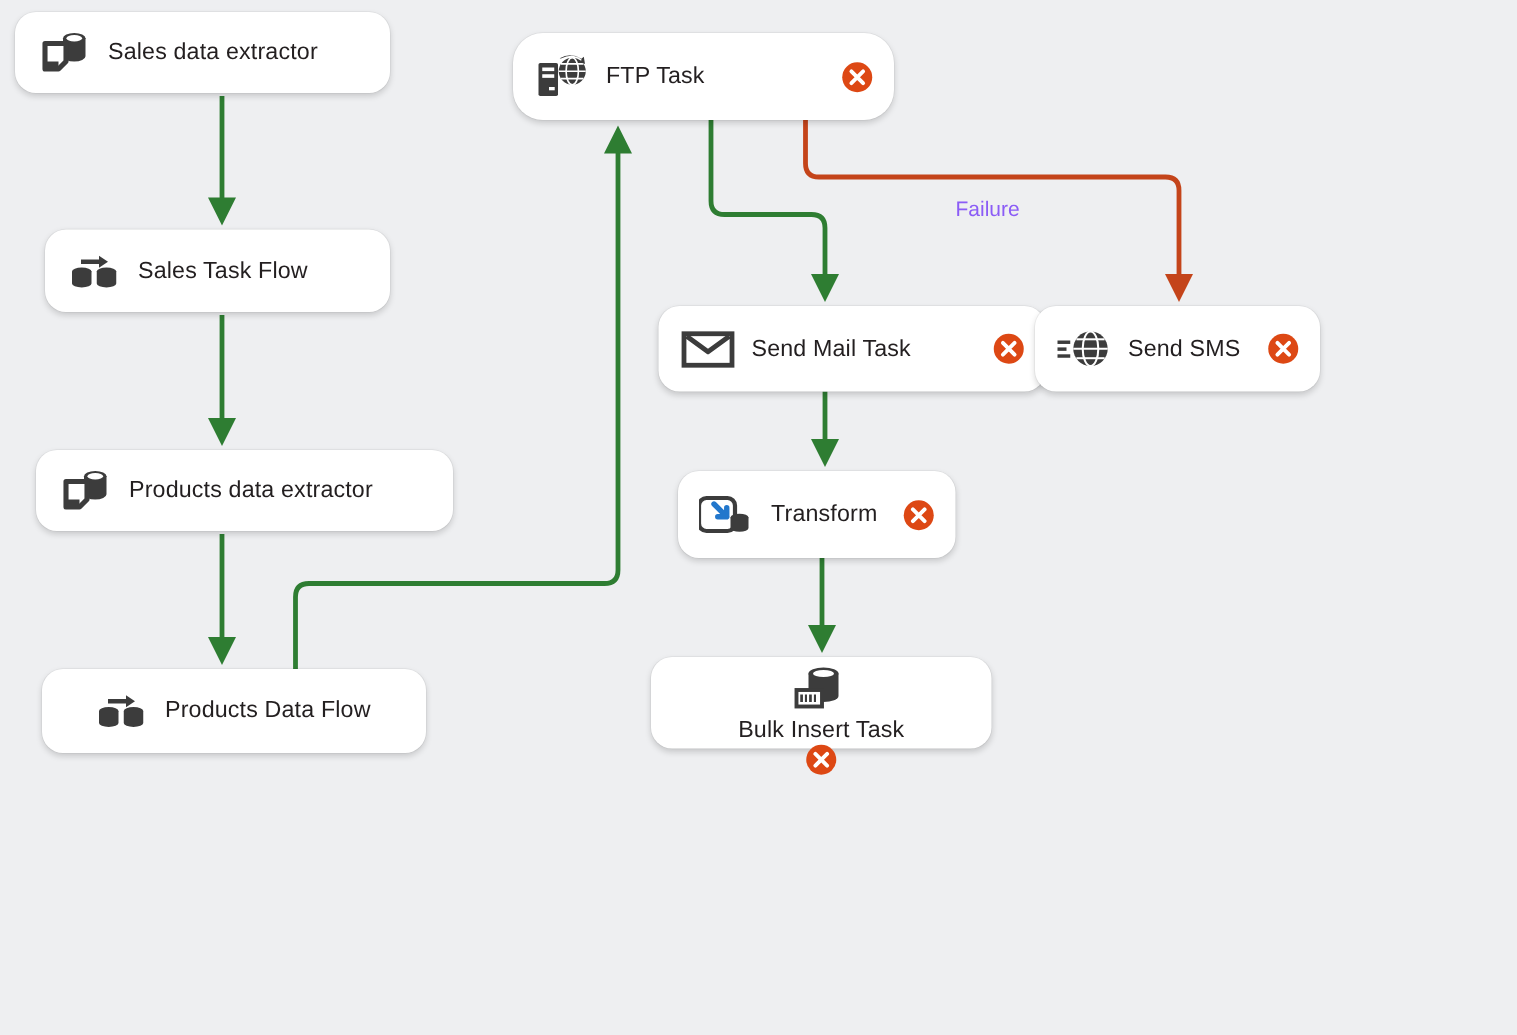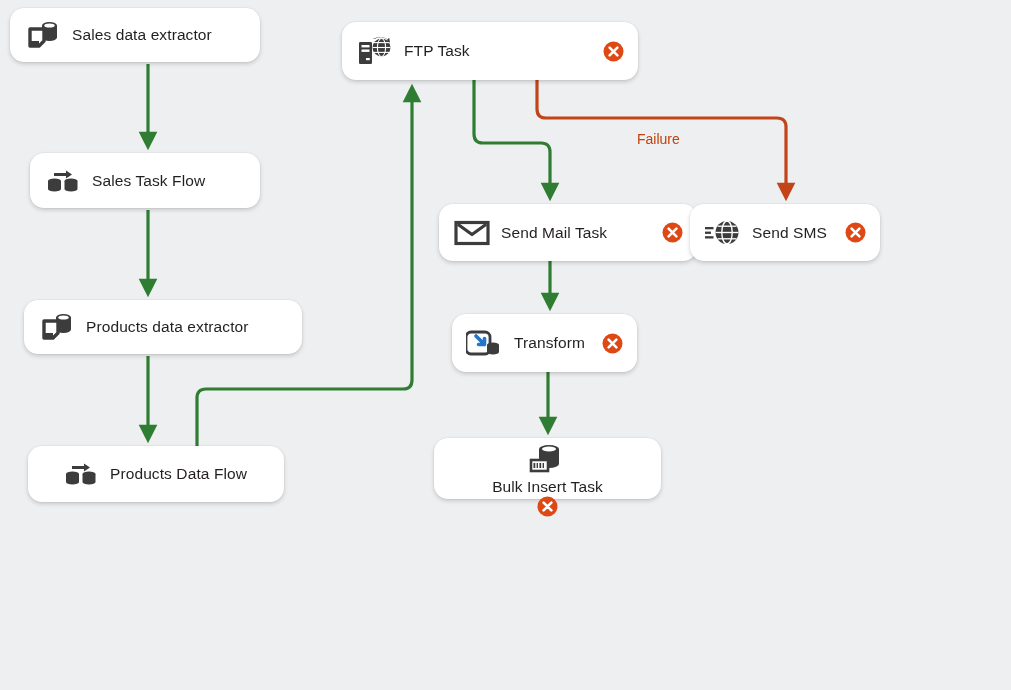--- a/index.html
+++ b/index.html
@@ -54,21 +54,21 @@
     flex: 0 0 auto;
     width: 21px;
     height: 21px;
     margin-left: 2px;
     margin-right: 2px;
   }
   .badge svg { display: block; }
   .edge-label {
     position: absolute;
     font-size: 14px;
-    color: #c2410c;
+    color: #8b5cf6;
     white-space: nowrap;
     font-family: "Liberation Sans", sans-serif;
   }
 </style>
 </head>
 <body>
 
 <div id="canvas">
 
   <svg id="edge-layer" viewBox="0 0 1011 690" width="1011" height="690">
@@ -156,21 +156,21 @@
           <ellipse cx="25" cy="15" rx="6.5" ry="2.6"></ellipse>
           <path d="M18.5 15 h13 v8 a6.5 2.6 0 0 1 -13 0 z"></path>
           <path d="M8 7 h14 v3 h-14 z"></path>
           <path d="M20 4.5 l6 4 l-6 4 z"></path>
         </g>
       </svg>
     </span>
     <span class="node-label">Products Data Flow</span>
   </div>
 
-  <div class="node" style="left:342px; top:22px; width:296px; height:58px;">
+  <div class="node" style="left:342px; top:22px; width:254px; height:58px;border-radius:20px;">
     <span class="node-icon">
       <svg width="36" height="32" viewBox="0 0 36 32">
         <rect x="2" y="7" width="13" height="22" rx="1.2" fill="#3c3c3c"></rect>
         <rect x="4.5" y="10" width="8" height="2.4" fill="#ffffff"></rect>
         <rect x="4.5" y="14.5" width="8" height="2.4" fill="#ffffff"></rect>
         <rect x="9" y="23" width="3.8" height="2.2" fill="#ffffff"></rect>
         <circle cx="24.5" cy="12.5" r="9" fill="#3c3c3c"></circle>
         <g stroke="#ffffff" stroke-width="1.1" fill="none">
           <ellipse cx="24.5" cy="12.5" rx="4.1" ry="9"></ellipse>
           <line x1="15.5" y1="12.5" x2="33.5" y2="12.5"></line>

